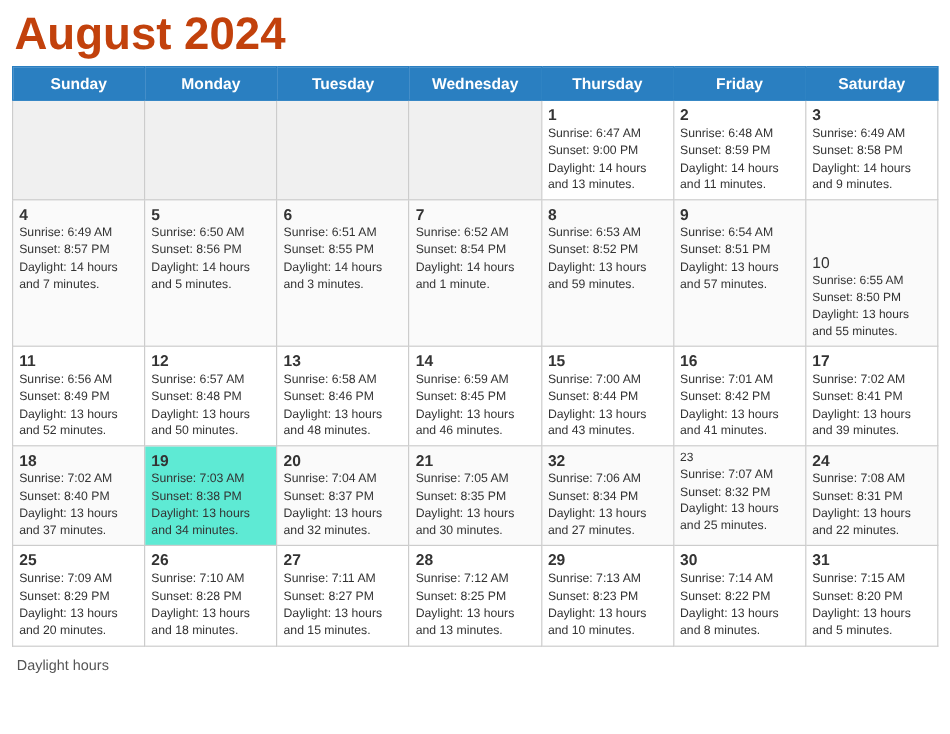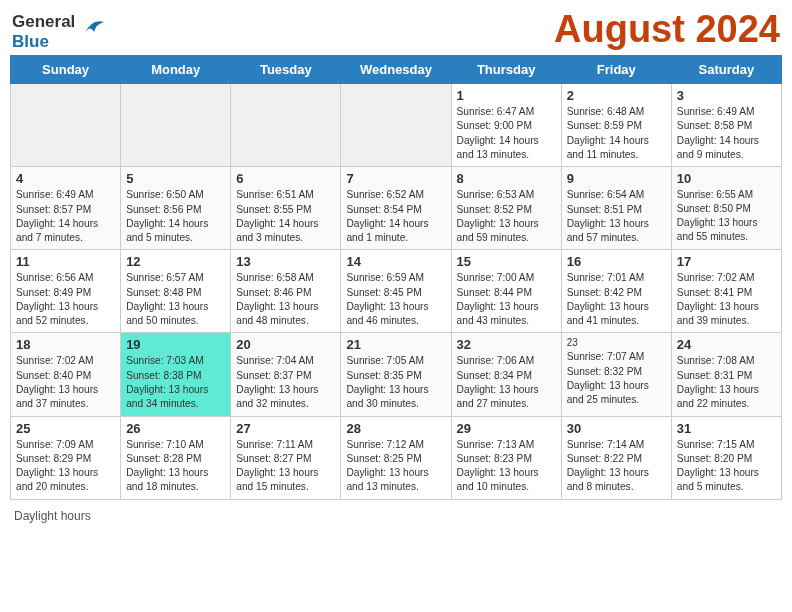--- a/index.html
+++ b/index.html
@@ -3,30 +3,20 @@
   <meta charset="utf-8">
   <style>
     * { box-sizing: border-box; margin: 0; padding: 0; }
     body { font-family: Arial, sans-serif; background: #fff; width: 792px; min-height: 612px; }
   </style>
 </head>
 <body>
 
 <div style="padding: 8px 12px 4px 12px; display: flex; align-items: flex-start; justify-content: space-between;">
 
-  <div style="display:flex; align-items:center; margin-top:4px;">
-    <div style="display:flex; flex-direction:column; align-items:flex-start; line-height:1.15;">
-      <span style="font-size:17px; font-weight:bold; color:#333; font-family:Arial;">General</span>
-      <span style="font-size:17px; font-weight:bold; color:#1a6faf; font-family:Arial;">Blue</span>
-    </div>
-
-    <svg width="28" height="28" viewBox="0 0 28 28" style="margin-left:3px; margin-top:-8px;">
-      <path d="M6 20 Q14 4 26 8 Q18 10 16 18 Q12 10 6 20Z" fill="#1a6faf"></path>
-    </svg>
-  </div>
 
   <div style="text-align:right;">
     <div style="font-size:38px; font-weight:bold; color:#c2410c; font-family:Arial;">August 2024</div>
   </div>
 </div>
 
 <div style="padding: 0 10px;">
 <table style="width:100%; border-collapse:collapse; table-layout:fixed;">
   <thead>
     <tr id="cal-headers">
@@ -77,21 +67,21 @@
           </td>
           <td style="border: 1px solid rgb(204, 204, 204); vertical-align: top; padding: 4px 5px; background: rgb(250, 250, 250); height: 80px;">
             <span style="font-size: 13px; font-weight: bold; color: rgb(51, 51, 51); display: block; margin-bottom: 2px; font-family: Arial;">8</span>
             <div style="font-size: 10.2px; color: rgb(51, 51, 51); line-height: 1.4; font-family: Arial;">Sunrise: 6:53 AM<br>Sunset: 8:52 PM<br>Daylight: 13 hours<br>and 59 minutes.</div>
           </td>
           <td style="border: 1px solid rgb(204, 204, 204); vertical-align: top; padding: 4px 5px; background: rgb(250, 250, 250); height: 80px;">
             <span style="font-size: 13px; font-weight: bold; color: rgb(51, 51, 51); display: block; margin-bottom: 2px; font-family: Arial;">9</span>
             <div style="font-size: 10.2px; color: rgb(51, 51, 51); line-height: 1.4; font-family: Arial;">Sunrise: 6:54 AM<br>Sunset: 8:51 PM<br>Daylight: 13 hours<br>and 57 minutes.</div>
           </td>
           <td style="border: 1px solid rgb(204, 204, 204); vertical-align: top; padding: 4px 5px; background: rgb(250, 250, 250); height: 80px;">
-            <span style="font-size: 13px; font-weight: bold; color: rgb(51, 51, 51); display: block; margin-bottom: 2px; font-family: Arial;">10</span>
+            <span style="font-size: 13px; font-weight: normal; color: rgb(51, 51, 51); display: block; margin-bottom: 2px; font-family: Arial; margin-top: 40px;">10</span>
             <div style="font-size: 10px; color: rgb(51, 51, 51); line-height: 1.4; font-family: Arial;">Sunrise: 6:55 AM<br>Sunset: 8:50 PM<br>Daylight: 13 hours<br>and 55 minutes.</div>
           </td>
         </tr>
         <tr>
           <td style="border: 1px solid rgb(204, 204, 204); vertical-align: top; padding: 4px 5px; background: rgb(255, 255, 255); height: 80px;">
             <span style="font-size: 13px; font-weight: bold; color: rgb(51, 51, 51); display: block; margin-bottom: 2px; font-family: Arial;">11</span>
             <div style="font-size: 10.2px; color: rgb(51, 51, 51); line-height: 1.4; font-family: Arial;">Sunrise: 6:56 AM<br>Sunset: 8:49 PM<br>Daylight: 13 hours<br>and 52 minutes.</div>
           </td>
           <td style="border: 1px solid rgb(204, 204, 204); vertical-align: top; padding: 4px 5px; background: rgb(255, 255, 255); height: 80px;">
             <span style="font-size: 13px; font-weight: bold; color: rgb(51, 51, 51); display: block; margin-bottom: 2px; font-family: Arial;">12</span>

